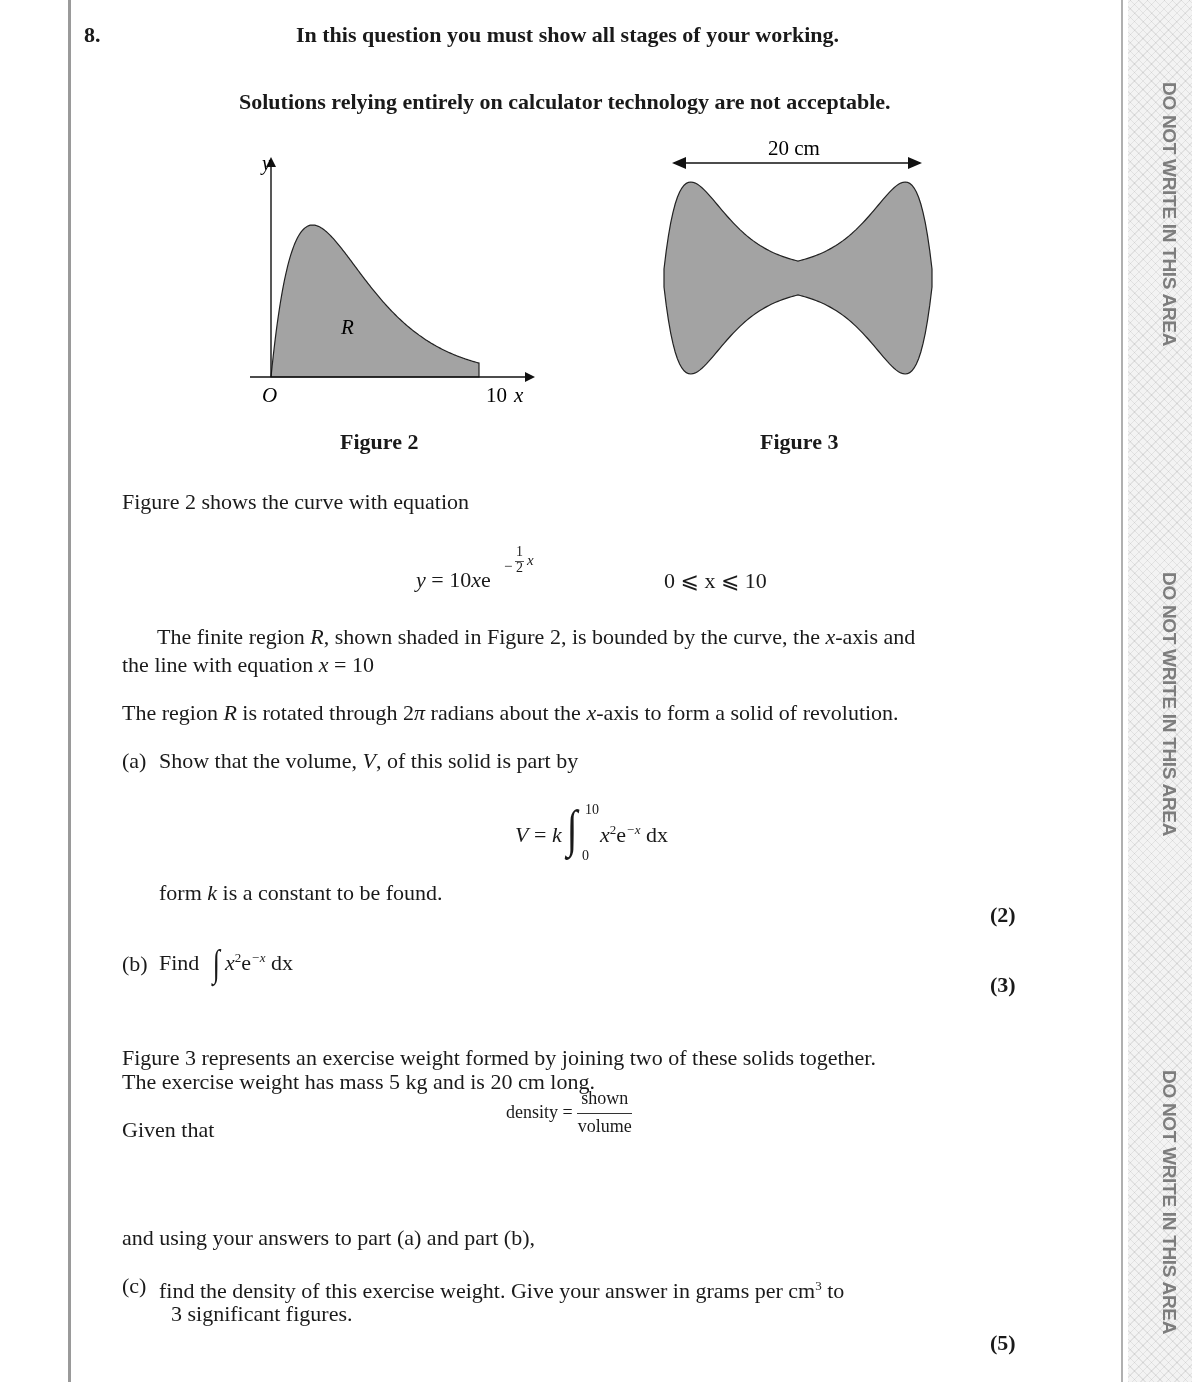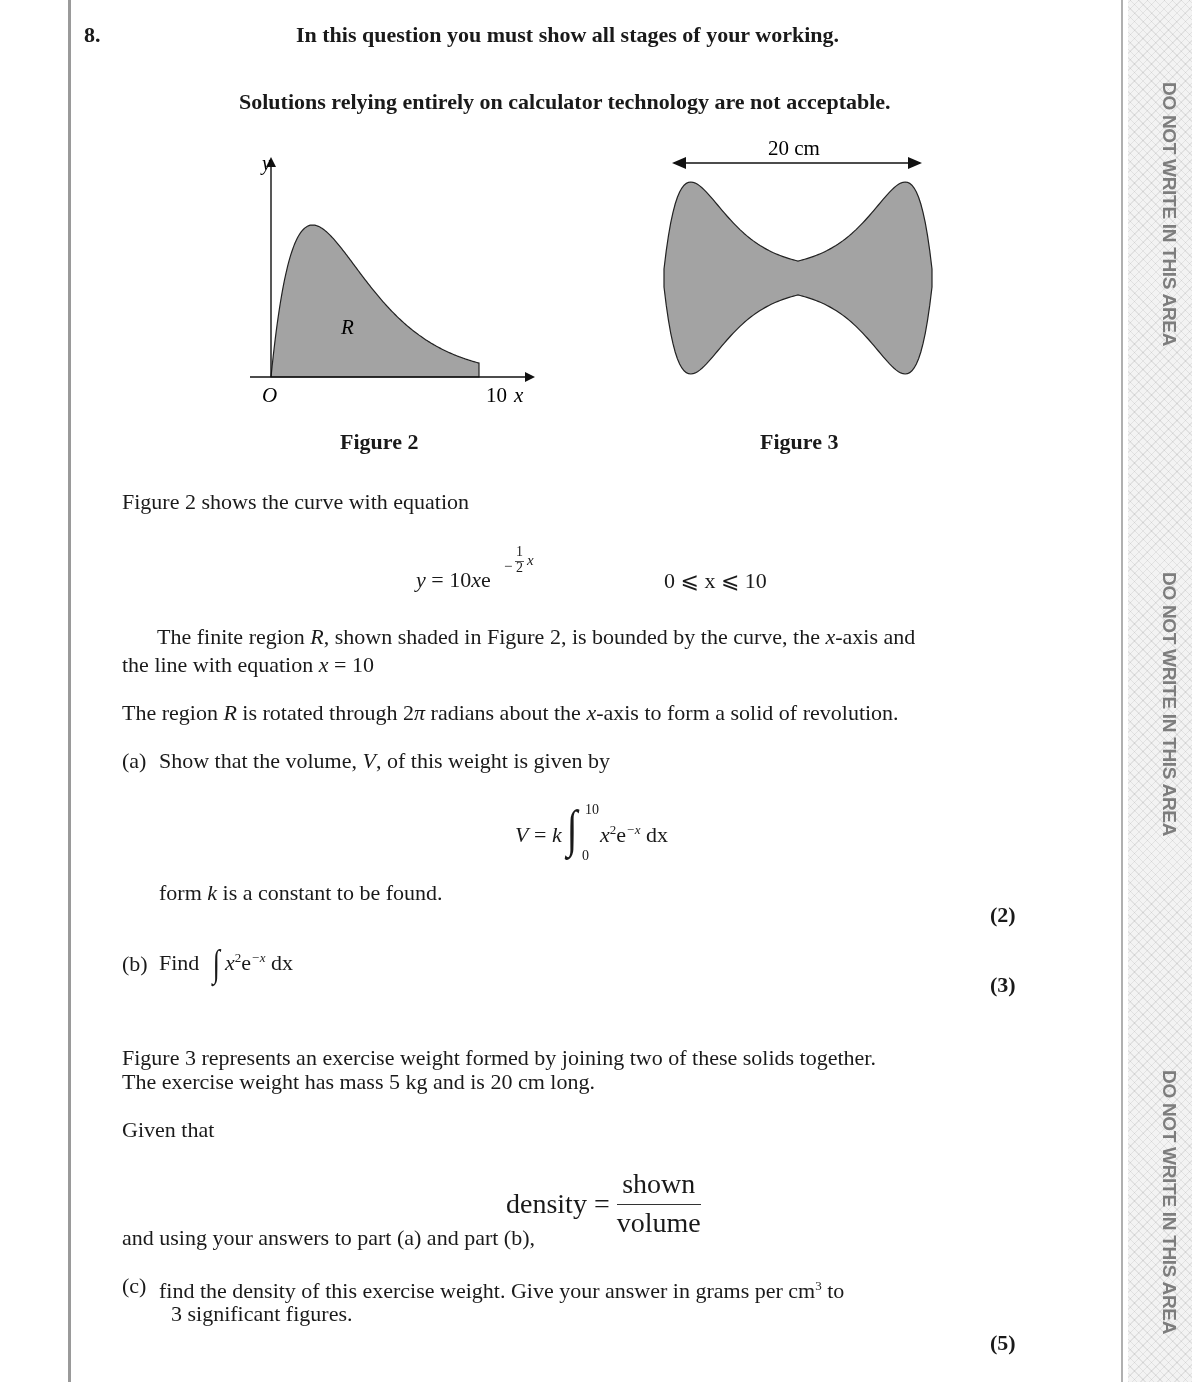--- a/index.html
+++ b/index.html
@@ -78,21 +78,21 @@
   <span class="abs" style="left:115px; top:12px; font-size:15px; font-style:italic;">x</span>
 </div>
 <div class="abs t" style="left:664px; top:567px;">0 ⩽ x ⩽ 10</div>
 
 <div class="abs t" style="left:113px; top:623px;margin-left:44px;"><span>The finite region </span><i>R</i><span>, shown shaded in Figure 2, is bounded by the curve, the </span><i>x</i><span>-axis and</span></div>
 <div class="abs t" style="left:122px; top:651px;"><span>the line with equation </span><i>x</i><span> = 10</span></div>
 
 <div class="abs t" style="left:122px; top:699px;"><span>The region </span><i>R</i><span> is rotated through 2</span><i>π</i><span> radians about the </span><i>x</i><span>-axis to form a solid of revolution.</span></div>
 
 <div class="abs t" style="left:122px; top:747px;">(a)</div>
-<div class="abs t" style="left:159px; top:747px;"><span>Show that the volume, </span><i>V</i><span>, of this weight is given by</span></div>
+<div class="abs t" style="left:159px; top:747px;"><span>Show that the volume, </span><i>V</i><span>, of this solid is part by</span></div>
 
 <div class="abs" style="left:515px; top:800px; width:200px; height:70px; font-size:22px;">
   <span class="abs" style="left:0; top:22px; white-space:nowrap;"><i>V</i><span> = </span><i>k</i></span>
   <span class="abs" style="left:50px; top:-6px; font-size:52px; line-height:70px; transform:scaleX(0.75);">∫</span>
   <span class="abs" style="left:70px; top:2px; font-size:14px;">10</span>
   <span class="abs" style="left:67px; top:48px; font-size:14px;">0</span>
   <span class="abs" style="left:85px; top:22px; white-space:nowrap;"><i>x</i><sup style="font-size:13px;">2</sup><span>e</span><sup style="font-size:13px; font-style:italic;">−x</sup><span> dx</span></span>
 </div>
 
 <div class="abs t" style="left:159px; top:879px;"><span>form </span><i>k</i><span> is a constant to be found.</span></div>
@@ -103,21 +103,21 @@
   <span class="abs" style="left:0; top:8px;">Find</span>
   <span class="abs" style="left:52px; top:-4px; font-size:38px; line-height:50px; transform:scaleX(0.7);">∫</span>
   <span class="abs" style="left:66px; top:8px; white-space:nowrap;"><i>x</i><sup style="font-size:13px;">2</sup><span>e</span><sup style="font-size:13px; font-style:italic;">−x</sup><span> dx</span></span>
 </div>
 <div class="marks" style="top:972px;">(3)</div>
 
 <div class="abs t" style="left:122px; top:1020px;margin-top:24px;">Figure 3 represents an exercise weight formed by joining two of these solids together.</div>
 <div class="abs t" style="left:122px; top:1068px;">The exercise weight has mass 5 kg and is 20 cm long.</div>
 <div class="abs t" style="left:122px; top:1116px;">Given that</div>
 
-<div class="abs" style="left:506px; top:1168px; font-size:28px; white-space:nowrap;">
+<div class="abs" style="left:506px; top:1088px; font-size:18px; white-space:nowrap;">
   <span style="vertical-align:middle;">density =</span>
   <span class="frac">
     <span class="num">shown</span>
     <span class="den">volume</span>
   </span>
 </div>
 
 <div class="abs t" style="left:122px; top:1224px;">and using your answers to part (a) and part (b),</div>
 <div class="abs t" style="left:122px; top:1272px;">(c)</div>
 <div class="abs t" style="left:159px; top:1272px;"><span>find the density of this exercise weight. Give your answer in grams per cm</span><sup style="font-size:13px;">3</sup><span> to</span></div>

